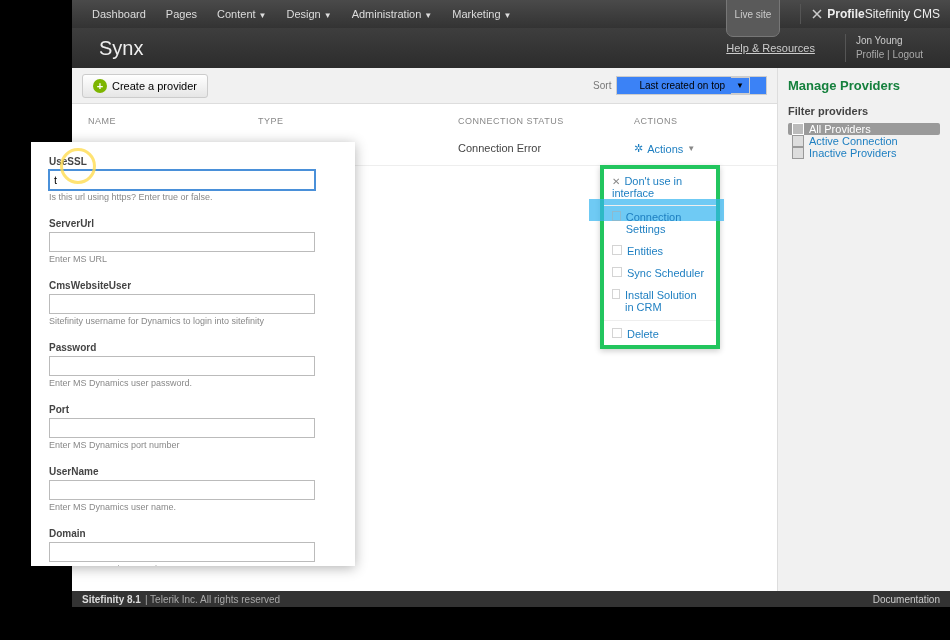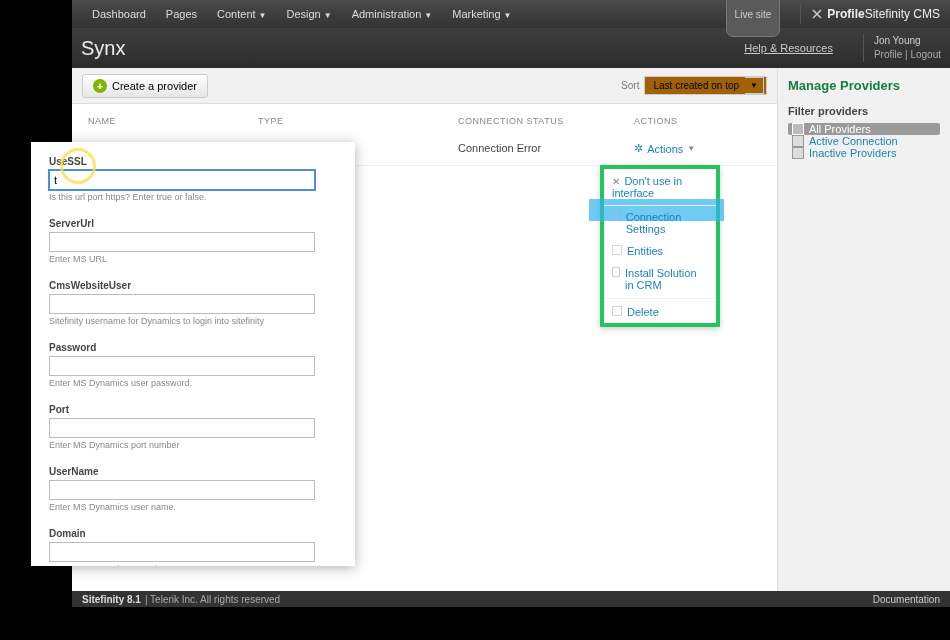--- a/index.html
+++ b/index.html
@@ -7,35 +7,35 @@
 .outer{position:absolute;left:72px;top:0;width:878px;height:600px;background:#fff}
 .topnav{height:28px;background:linear-gradient(#4a4a4a,#333);display:flex;align-items:center;padding:0 10px;color:#ddd;font-size:11px}
 .topnav .nitem{padding:0 10px;cursor:pointer}
 .topnav .nitem .caret{font-size:8px;margin-left:3px}
 .topnav .spacer{flex:1}
 .live-site{background:#5a5a5a;border:1px solid #777;border-radius:7px;padding:16px 8px;color:#ccc;font-size:10px;margin-right:10px}
 .brand-sep{width:1px;height:20px;background:#555;margin:0 10px}
 .brand{color:#eee;font-size:12px;display:flex;align-items:center}
 .brand svg{margin-right:4px}
 .brand b{font-weight:bold}
-.titlebar{height:40px;background:linear-gradient(#3e3e3e,#2c2c2c);display:flex;align-items:center;padding:0 9px;color:#eee}
+.titlebar{height:40px;background:linear-gradient(#3e3e3e,#2c2c2c);display:flex;align-items:center;padding:0 27px;color:#eee}
 .titlebar h1{font-size:20px;font-weight:normal;flex:1}
 .titlebar .help{font-size:11px;color:#ccc;text-decoration:underline;margin-right:20px}
 .titlebar .usep{width:1px;height:28px;background:#555;margin:0 10px}
 .userbox{font-size:10px;color:#aaa;line-height:14px}
 .userbox .uname{color:#ccc}
 .main-row{display:flex;height:calc(100% - 68px)}
 .main-col{flex:1;background:#fff;border-right:1px solid #ddd}
 .right-col{width:172px;background:#f1f1f1;padding:10px}
 .toolbar{height:36px;background:#f1f1f1;border-bottom:1px solid #ddd;display:flex;align-items:center;padding:0 10px}
 .create-btn{background:linear-gradient(#fff,#e6e6e6);border:1px solid #ccc;border-radius:3px;padding:4px 10px;font-size:11px;display:flex;align-items:center;cursor:pointer}
 .create-btn .plus{background:#7db500;color:#fff;border-radius:50%;width:14px;height:14px;display:inline-flex;align-items:center;justify-content:center;font-size:11px;font-weight:bold;margin-right:5px}
 .toolbar .spacer{flex:1}
 .sort-lbl{font-size:10px;color:#777;margin-right:5px}
-.sort-dd{background:#a16207;border:1px solid #ccc;font-size:10px;padding:3px 8px;display:flex;align-items:center}
+.sort-dd{background:#3b82f6;border:1px solid #ccc;font-size:10px;padding:3px 22px;display:flex;align-items:center}
 .sort-dd .dd-caret{border:1px solid #ccc;border-left:none;padding:3px 5px;margin:-3px -6px -3px 6px;font-size:8px}
 .grid{padding:0}
 .ghead{display:flex;padding:12px 16px 6px;font-size:9px;color:#888;letter-spacing:0.5px}
 .gbody{border-bottom:1px solid #eee}
 .grow{display:flex;padding:10px 16px;font-size:11px;color:#444}
 .col-name{width:170px}
 .col-type{width:200px}
 .col-conn{width:176px}
 .col-act{width:120px}
 .actions-link{color:#1e7fc1;font-size:11px;cursor:pointer;display:inline-flex;align-items:center}
@@ -169,34 +169,38 @@
   <div class="dd-item">
       <span class="di"></span>
       <span>Connection Settings</span>
     </div>
   <div class="dd-item">
       <span class="di"></span>
       <span>Entities</span>
     </div>
   <div class="dd-item">
       <span class="di"></span>
+      <span>Sync Scheduler</span>
+    </div>
+  <div class="dd-item">
+      <span class="di"></span>
       <span>Install Solution in CRM</span>
     </div>
   <div class="dd-sep"></div>
   <div class="dd-item">
       <span class="di"></span>
       <span>Delete</span>
     </div>
 </div>
 
 <div class="form-panel">
   <div class="fgroup focused">
     <label>UseSSL</label>
     <input type="text" value="t" style="">
-    <div class="fhelp">Is this url port https? Enter true or false.</div>
+    <div class="fhelp">Is this url using https? Enter true or false.</div>
   </div>
   <div class="fgroup">
     <label>ServerUrl</label>
     <input type="text" style="">
     <div class="fhelp">Enter MS URL</div>
   </div>
   <div class="fgroup">
     <label>CmsWebsiteUser</label>
     <input type="text" style="">
     <div class="fhelp">Sitefinity username for Dynamics to login into sitefinity</div>

